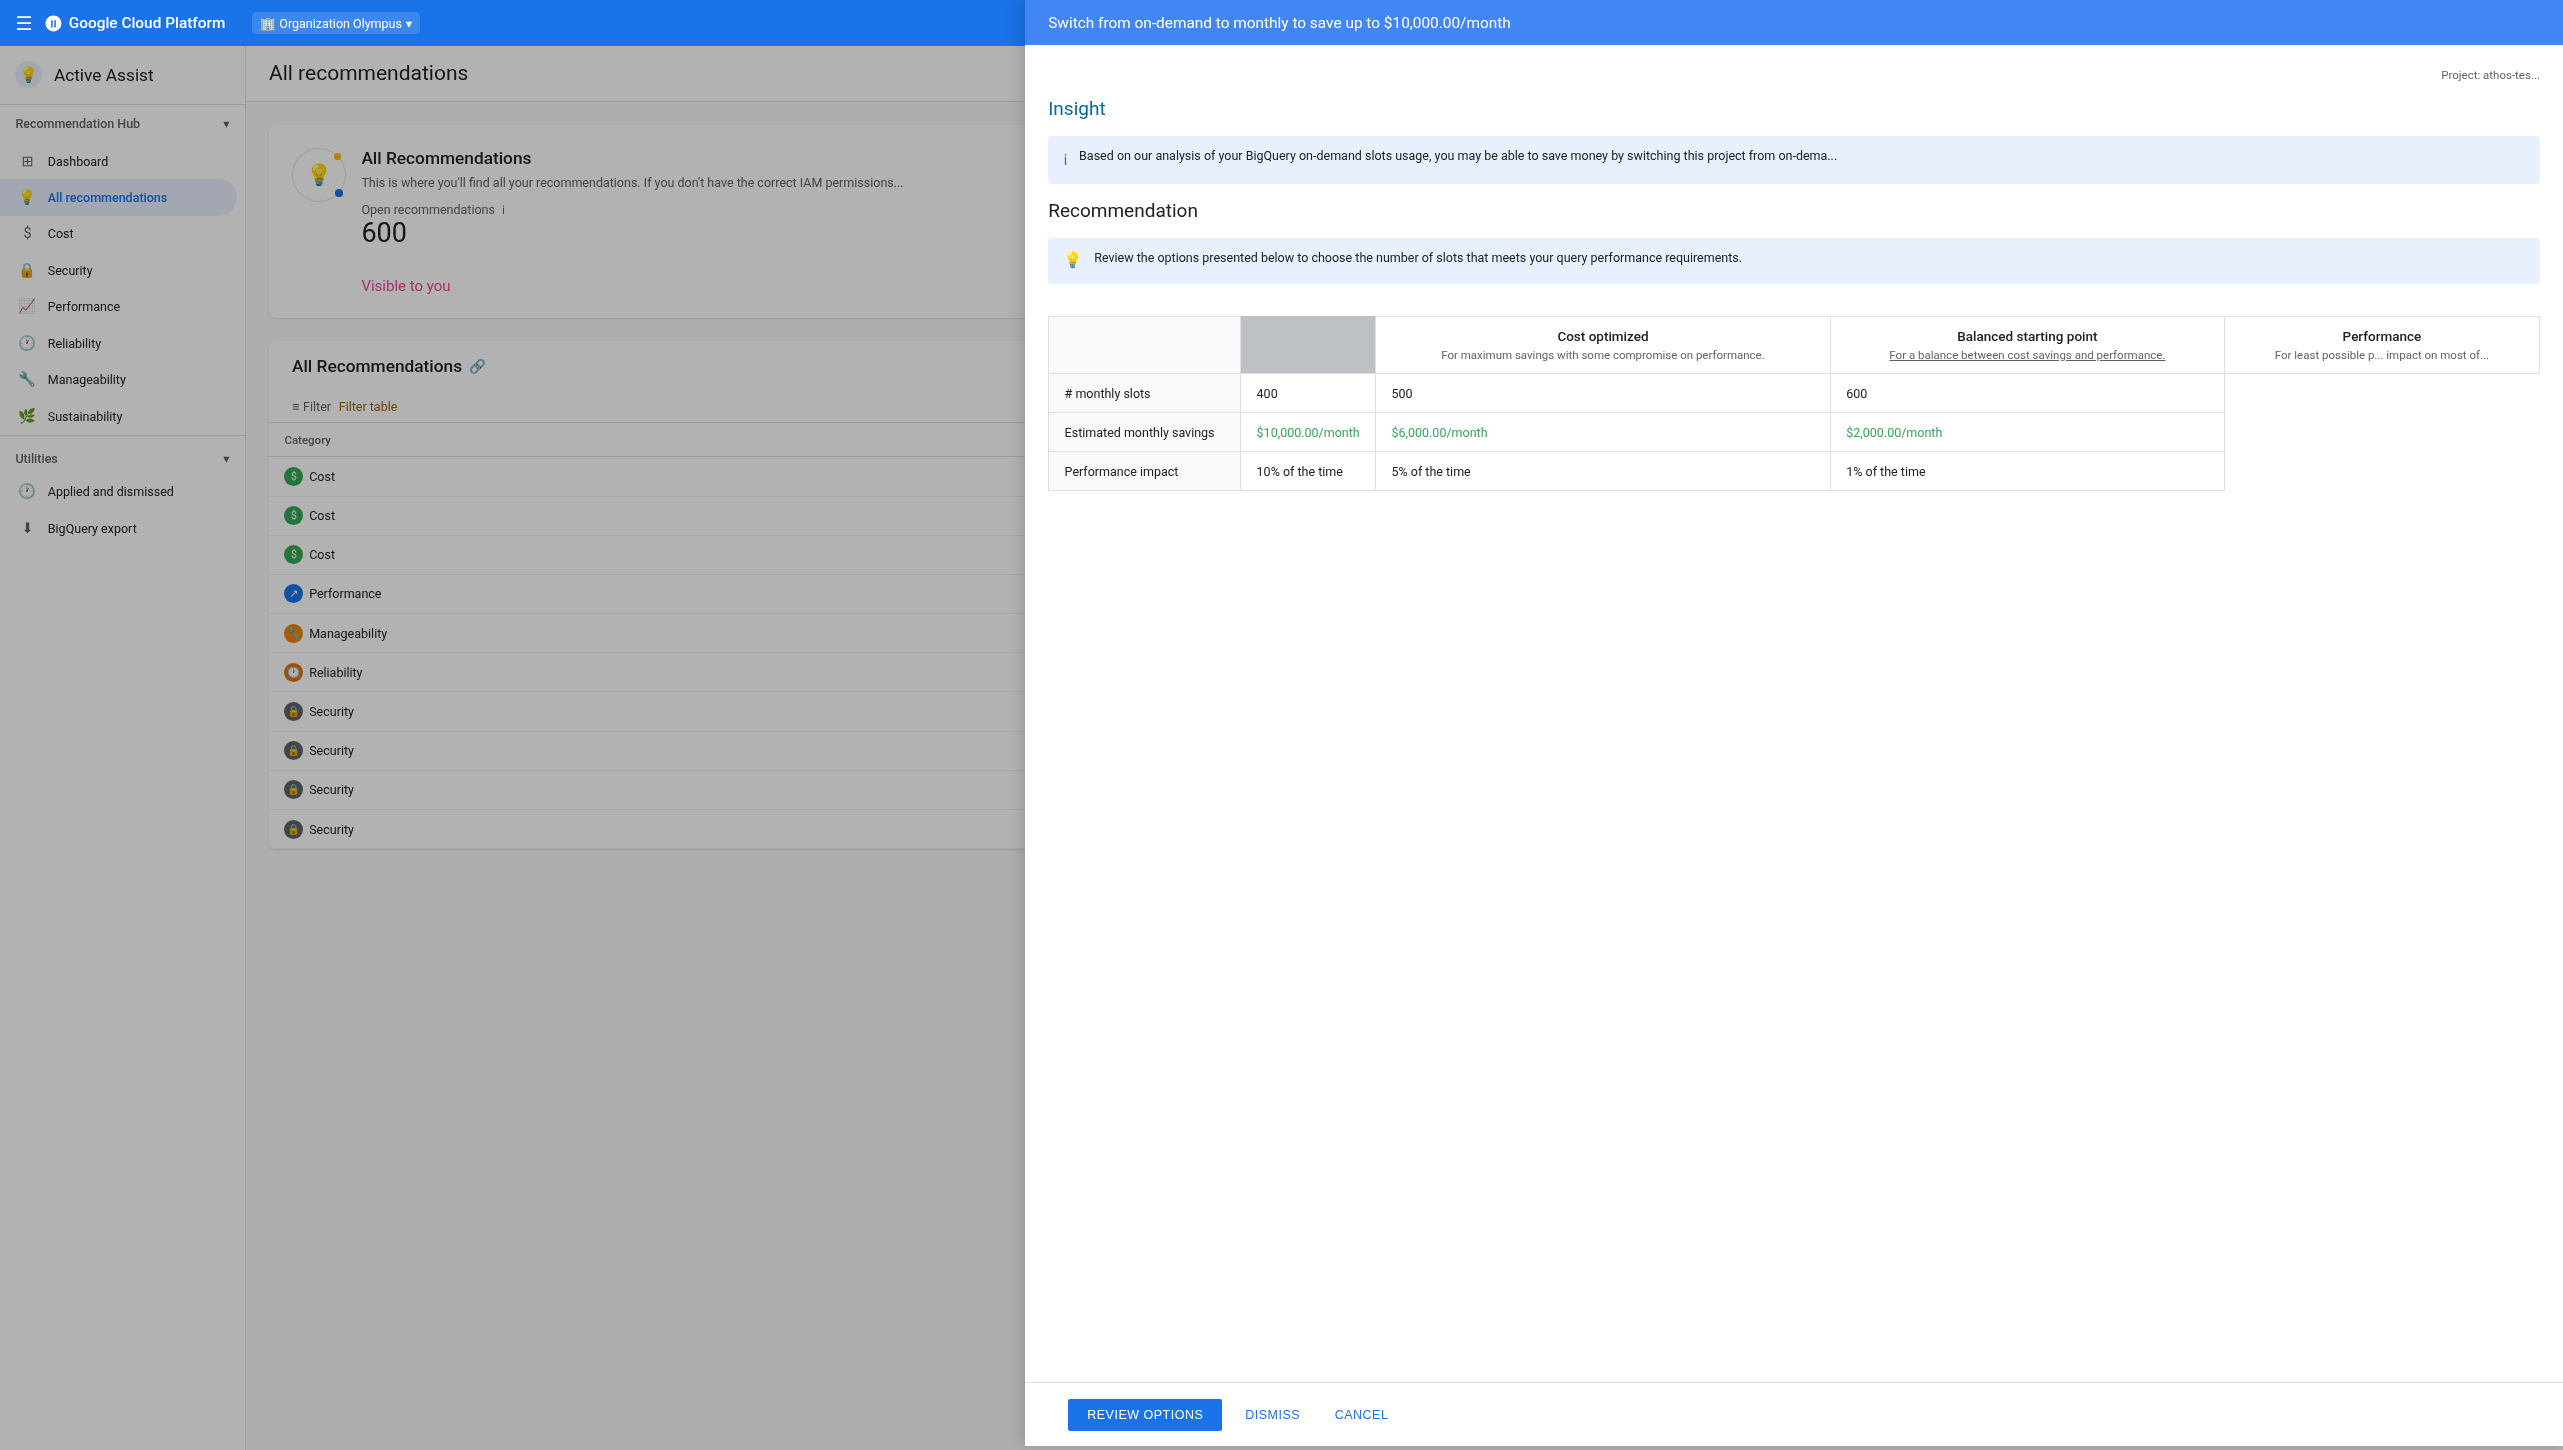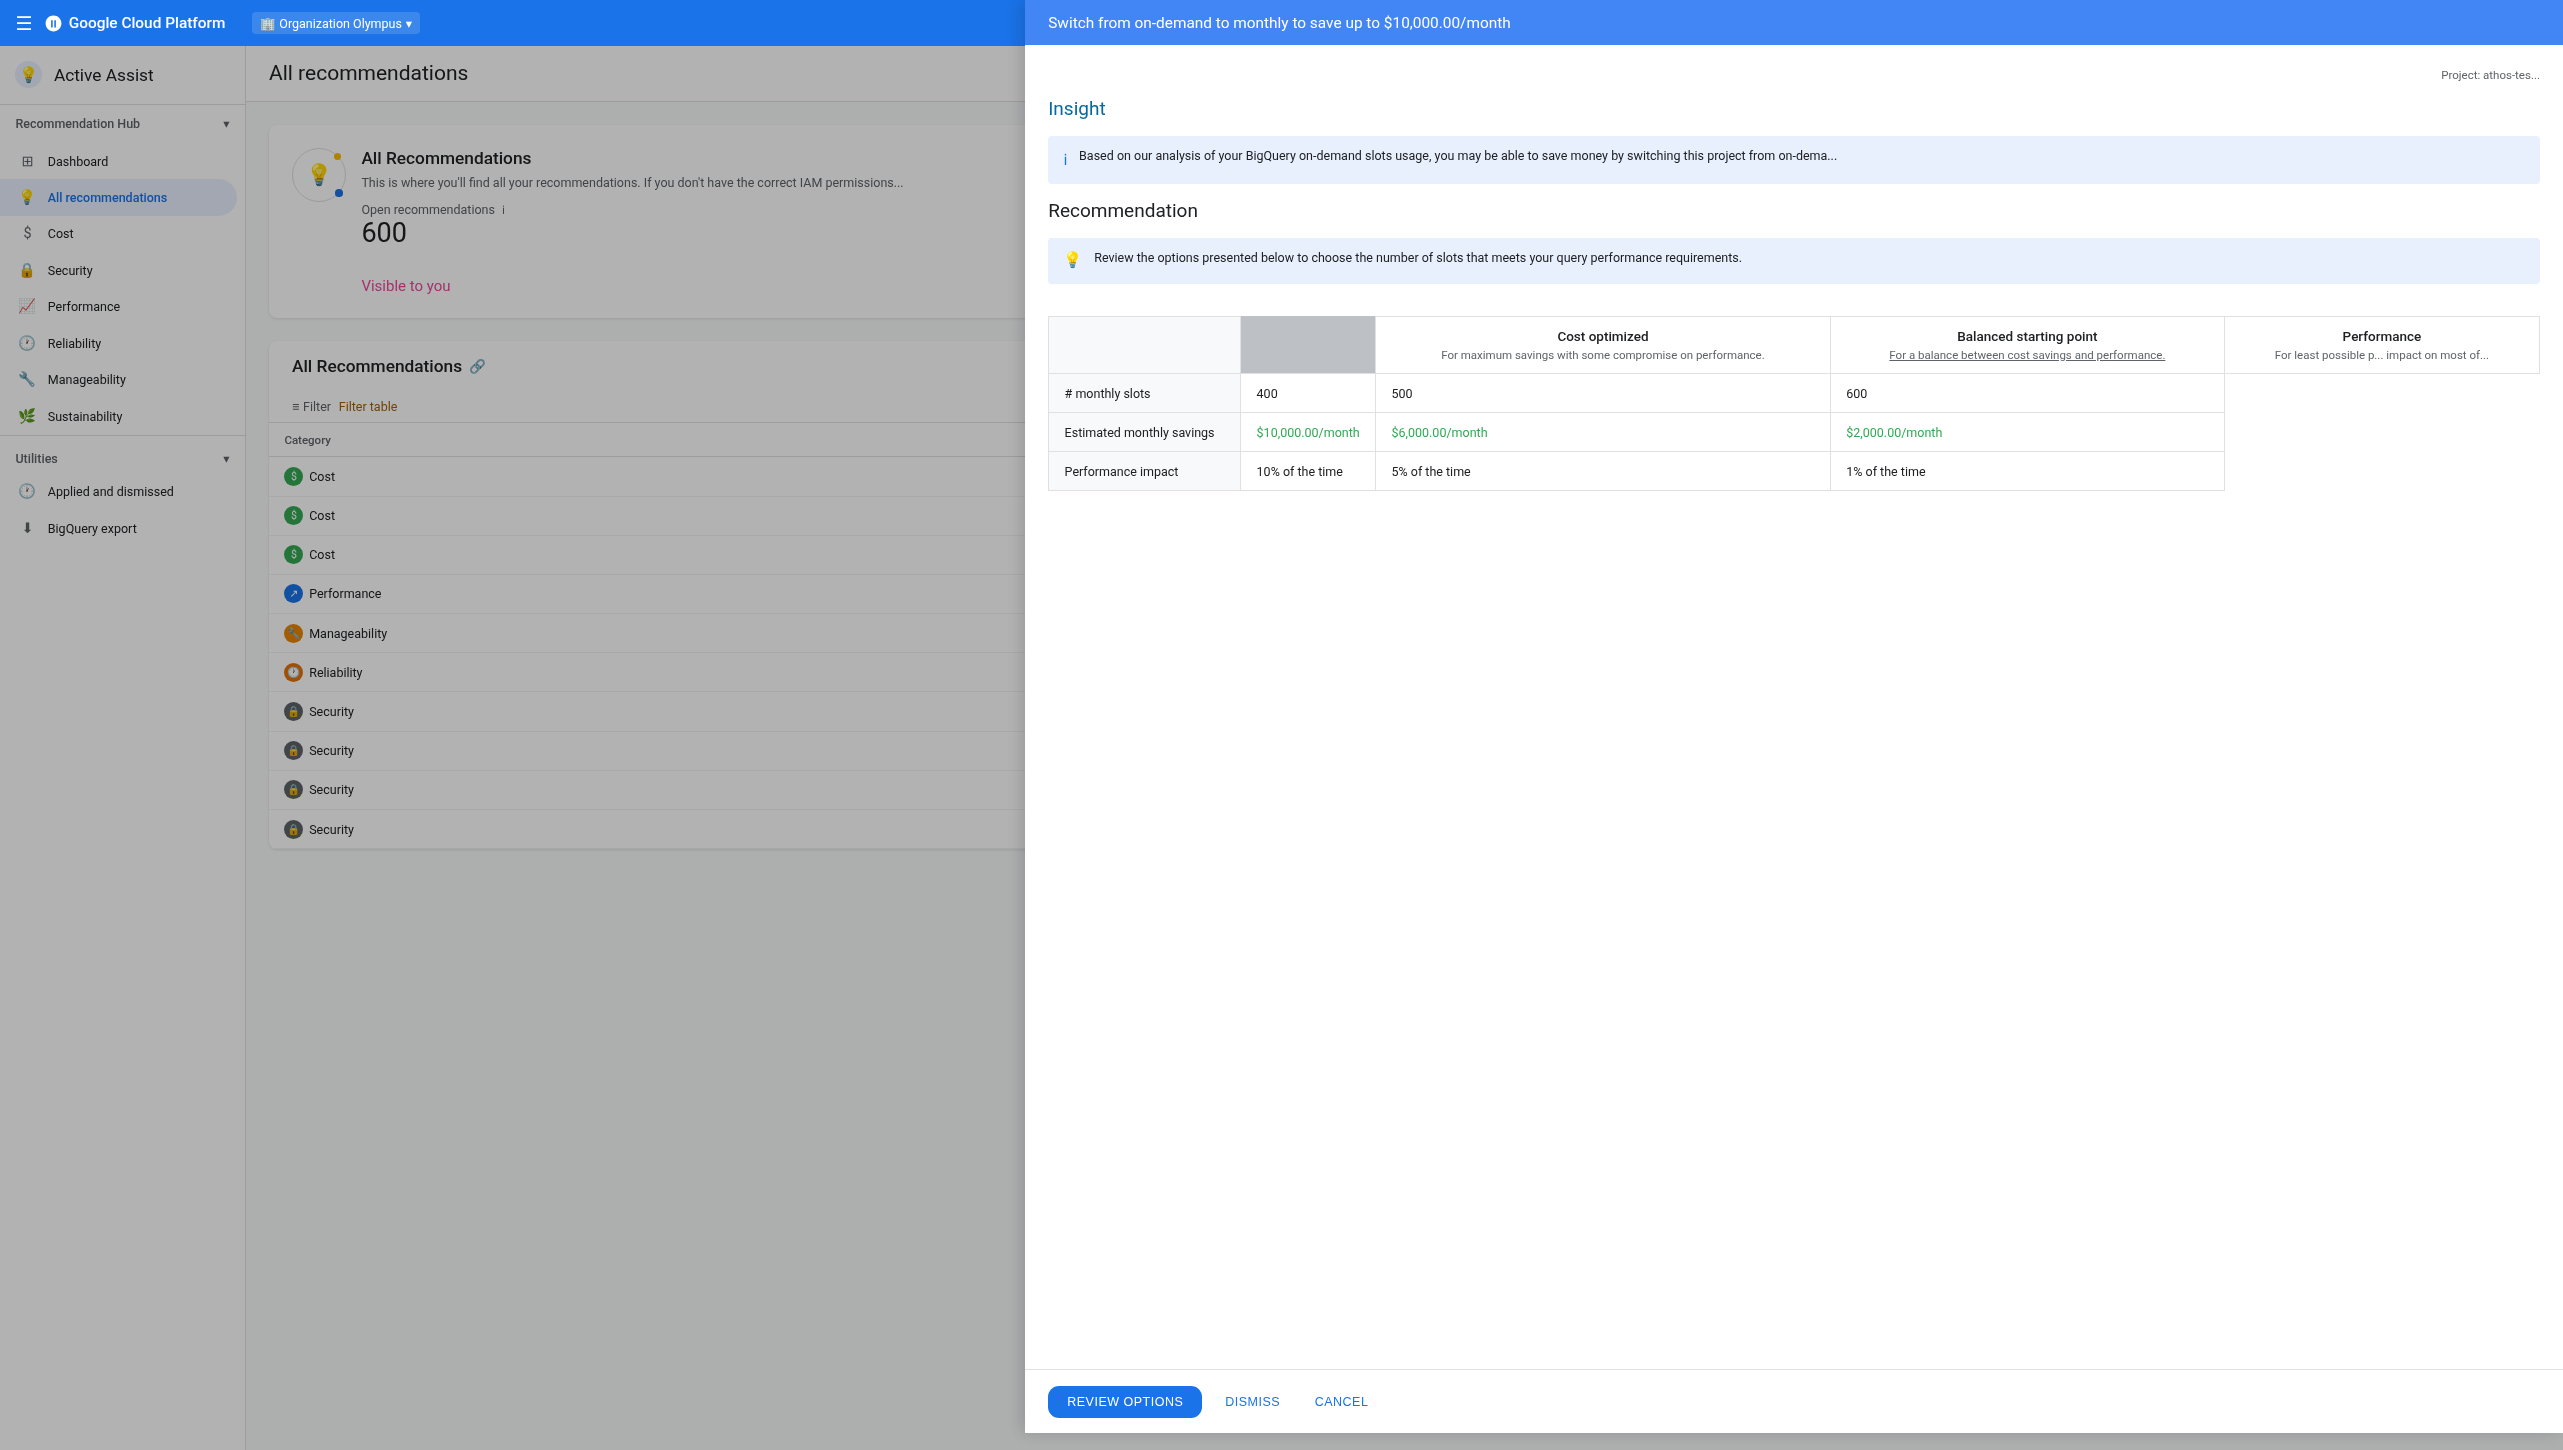--- a/index.html
+++ b/index.html
@@ -218,21 +218,21 @@
       right: 0;
       bottom: 0;
       background: rgba(0,0,0,0.3);
       z-index: 100;
     }
 
     .right-panel {
       position: fixed;
       top: 0;
       right: 0;
-      bottom: 17px;
+      bottom: 4px;
       width: 60%;
       background: white;
       z-index: 101;
       display: flex;
       flex-direction: column;
       box-shadow: -3.8px 0 15.4px rgba(0,0,0,0.15);
       overflow: hidden;
     }
 
     .panel-top-title {
@@ -350,25 +350,26 @@
       display: flex;
       align-items: center;
       gap: 11.5px;
     }
 
     .btn-primary {
       background: #1a73e8;
       color: white;
       border: none;
       padding: 9px 19px;
-      border-radius: 11px;
+      border-radius: 2px;
       font-size: 12.5px;
       font-weight: 500;
       cursor: pointer;
       letter-spacing: 0.5px;
+      margin-left: 20px;
     }
     .btn-text {
       background: none;
       border: none;
       color: #1a73e8;
       font-size: 12.5px;
       font-weight: 500;
       cursor: pointer;
       padding: 7.7px 11.5px;
       letter-spacing: 0.5px;

